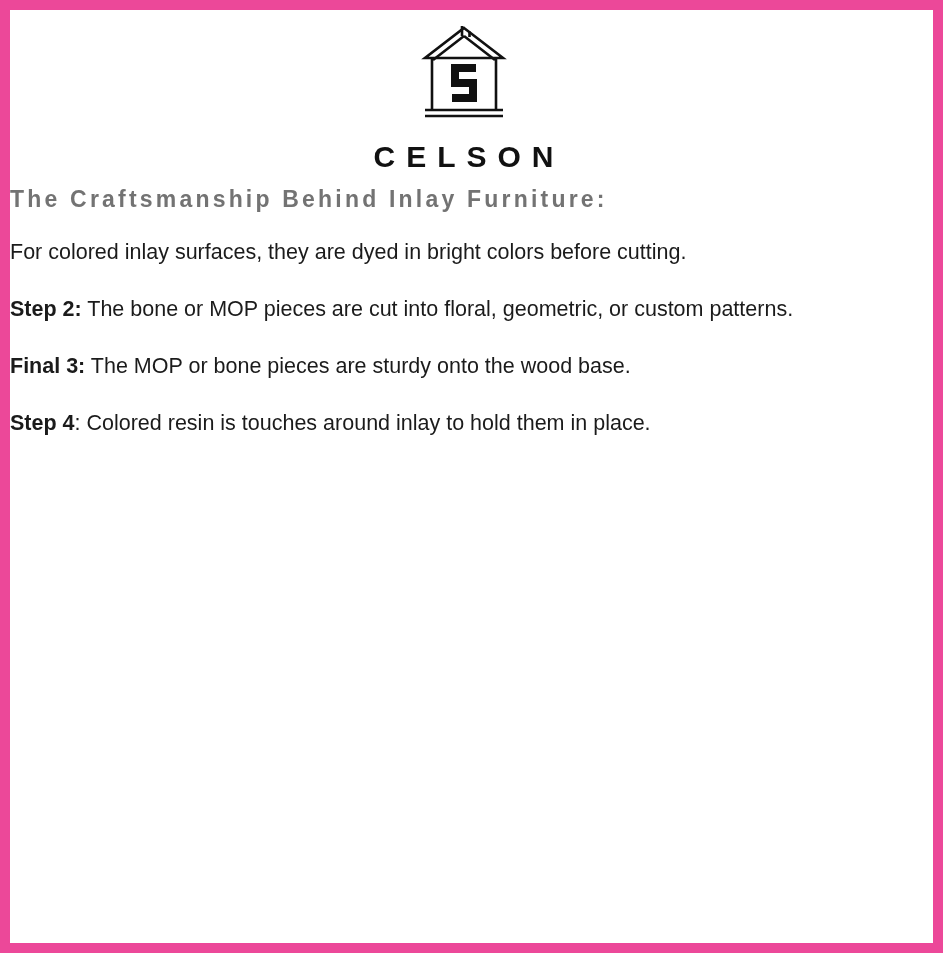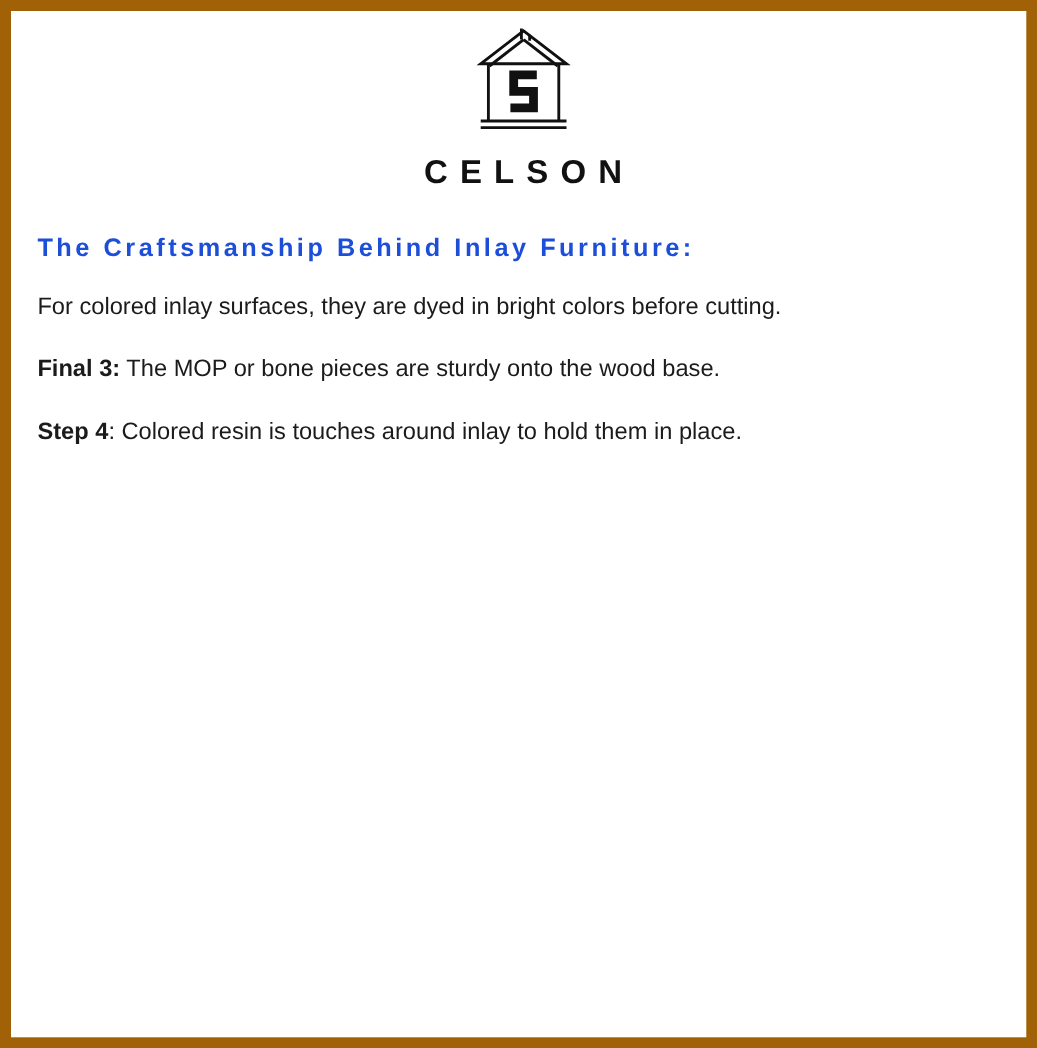--- a/index.html
+++ b/index.html
@@ -10,23 +10,23 @@
   body {
     width: 943px;
     height: 953px;
     font-family: "Liberation Sans", sans-serif;
     color: #1a1a1a;
   }
   .page {
     box-sizing: border-box;
     width: 943px;
     height: 953px;
-    border: 10px solid #a16207;
+    border: 10px solid #ec4899;
     background: #ffffff;
-    padding: 10px 16px 0 24px;
+    padding: 10px 16px 0 0;
     overflow: hidden;
   }
   .logo-block {
     display: flex;
     flex-direction: column;
     align-items: center;
     padding-top: 4px;
   }
   .logo-mark {
     width: 90px;
@@ -36,25 +36,25 @@
   .brand-name {
     margin-top: 20px;
     font-size: 30px;
     font-weight: bold;
     letter-spacing: 11px;
     text-indent: 11px;
     color: #111111;
     font-family: "Liberation Sans", sans-serif;
   }
   .headline {
-    margin-top: 38px;
+    margin-top: 12px;
     font-size: 23px;
     font-weight: bold;
     letter-spacing: 3.2px;
-    color: #1d4ed8;
+    color: #737373;
   }
   .body-copy {
     margin-top: 22px;
   }
   .para {
     font-size: 21.5px;
     line-height: 35px;
     color: #1b1b1b;
     margin: 0 0 22px 0;
     max-width: 895px;
@@ -90,20 +90,23 @@
     <div class="brand-name">CELSON</div>
   </div>
 
   <div class="headline">The Craftsmanship Behind Inlay Furniture:</div>
 
   <div class="body-copy">
     <p class="para">
       <span class="step-label"></span><span>For colored inlay surfaces, they are dyed in bright colors before cutting.</span>
     </p>
     <p class="para">
+      <span class="step-label">Step 2:</span><span> The bone or MOP pieces are cut into floral, geometric, or custom patterns.</span>
+    </p>
+    <p class="para">
       <span class="step-label">Final 3:</span><span> The MOP or bone pieces are sturdy onto the wood base.</span>
     </p>
     <p class="para">
       <span class="step-label">Step 4</span><span>: Colored resin is touches around inlay to hold them in place.</span>
     </p>
   </div>
 
 </div>
 
 </body></html>

